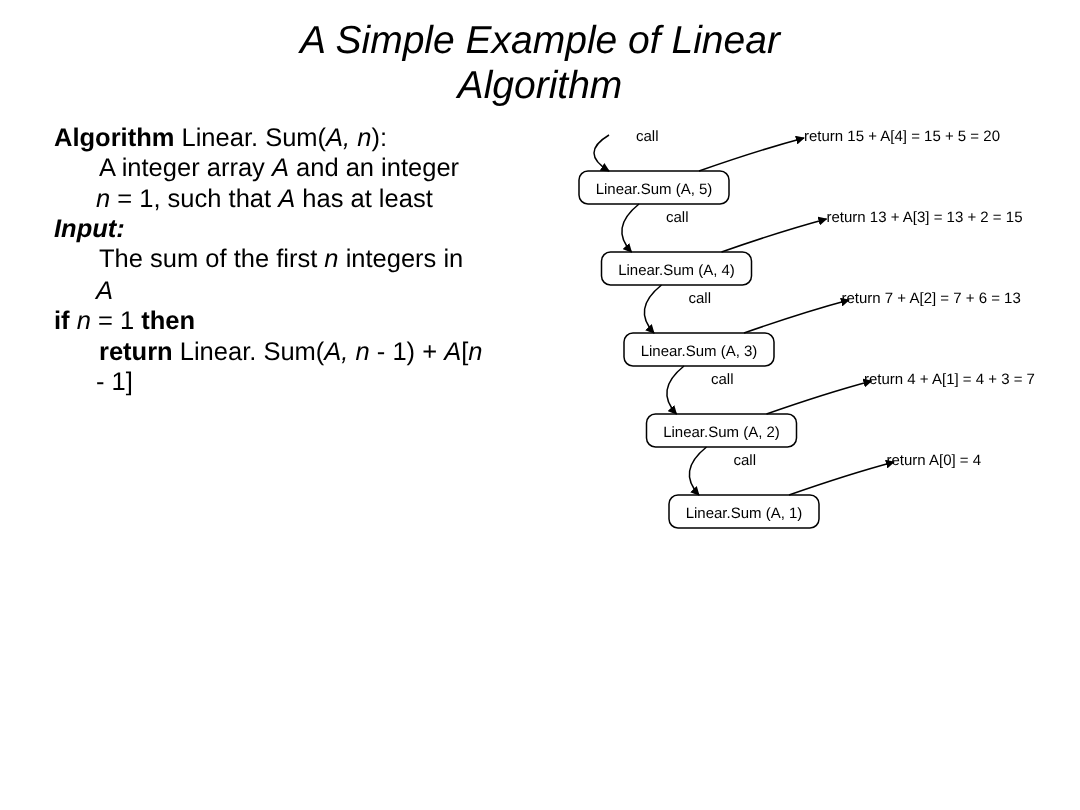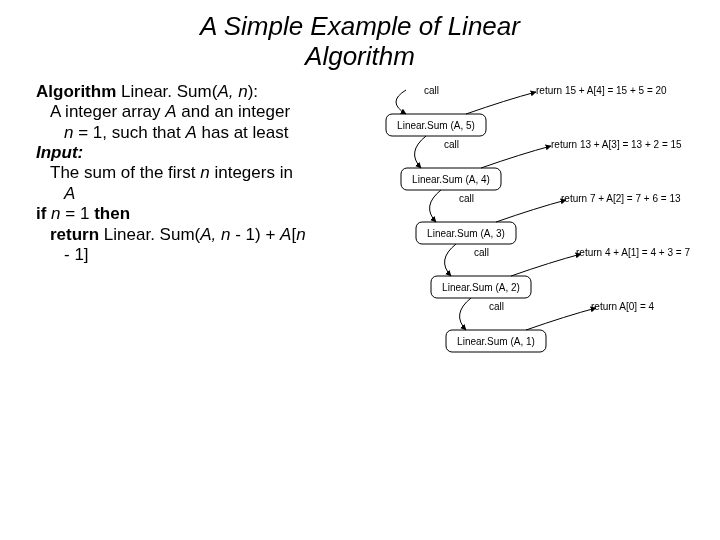--- a/index.html
+++ b/index.html
@@ -26,21 +26,21 @@
     padding: 10px 20px 0 36px;
   }
   .left {
     flex: 0 0 330px;
     font-size: 17px;
     line-height: 1.2;
   }
   .algo-head { margin-bottom: 0; }
   .bi { font-weight: bold; font-style: italic; }
   .it { font-style: italic; }
-  .i1 { margin-left: 14px; }
+  .i1 { margin-left: 30px; }
   .i2 { margin-left: 28px; }
 
   .right {
     flex: 1;
     position: relative;
   }
   .trace-title {
     font-size: 22px;
     text-align: center;
     margin-bottom: 10px;

